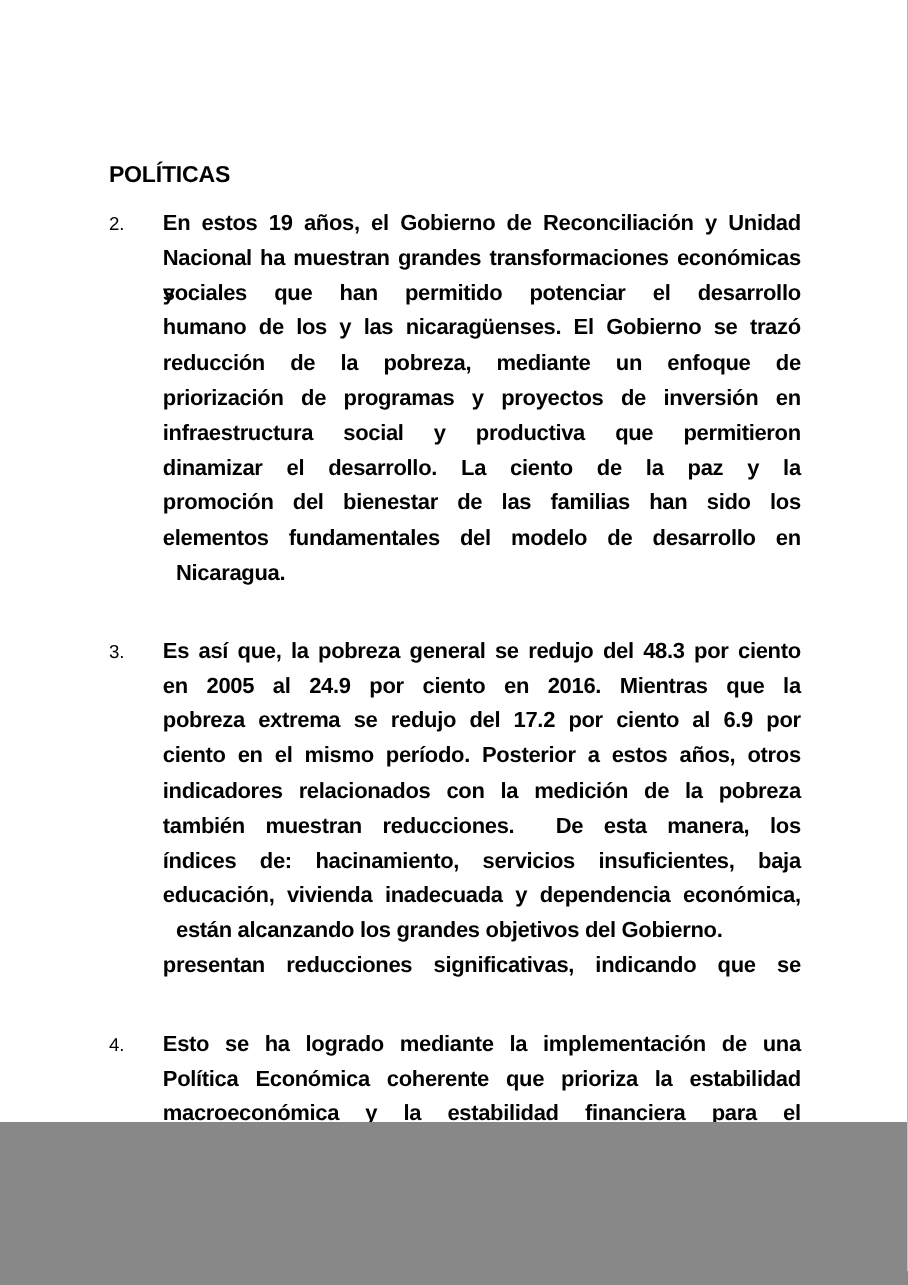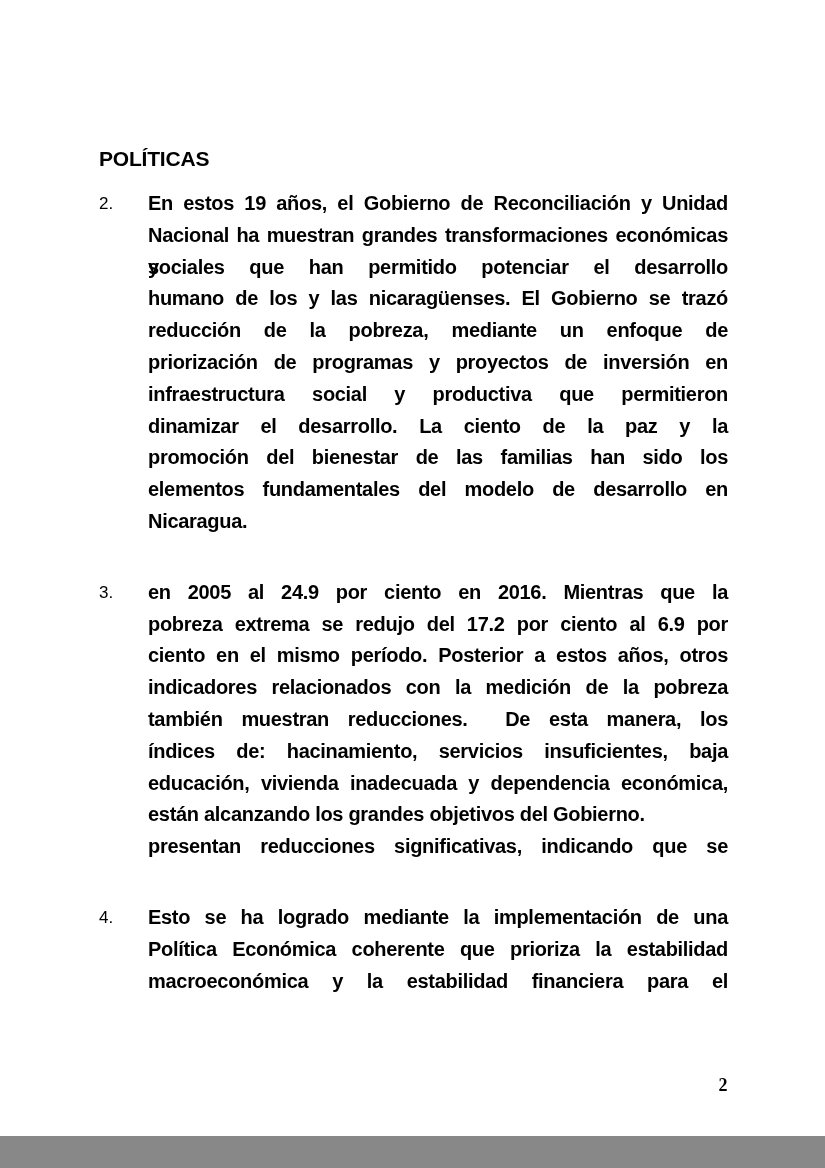--- a/index.html
+++ b/index.html
@@ -1,19 +1,19 @@
 <!DOCTYPE html>
 <html><head>
 <meta charset="utf-8">
 <style>
   html, body { margin: 0; padding: 0; background: #888; }
   .page {
     position: relative;
     width: 825px;
-    height: 1136px;
+    height: 1020px;
     margin: 0 auto;
     background: #ffffff;
     color: #000000;
     font-family: "Liberation Sans", sans-serif;
     box-sizing: border-box;
     padding: 147px 97px 0 99px;
     overflow: hidden;
   }
   .heading {
     font-size: 21px;
@@ -44,20 +44,21 @@
   }
   .line {
     height: 31.8px;
     line-height: 31.8px;
     text-align: justify;
     text-align-last: justify;
     overflow: visible;
   }
   .line.last {
     text-align-last: left;
+    margin-left: 12px;
   }
   .page-number {
     position: absolute;
     left: 707px;
     top: 1074px;
     width: 32px;
     text-align: center;
     font-family: "Liberation Serif", serif;
     font-size: 18px;
     font-weight: 700;
@@ -84,20 +85,21 @@
       <div class="line">dinamizar el desarrollo. La ciento de la paz y la</div>
       <div class="line">promoción del bienestar de las familias han sido los</div>
       <div class="line">elementos fundamentales del modelo de desarrollo en</div>
       <div class="line last">Nicaragua.</div>
     </div>
   </section>
 
   <section class="para">
     <div class="num">3.</div>
     <div class="pbody">
+      <div class="line">Es así que, la pobreza general se redujo del 48.3 por ciento</div>
       <div class="line">en 2005 al 24.9 por ciento en 2016. Mientras que la</div>
       <div class="line">pobreza extrema se redujo del 17.2 por ciento al 6.9 por</div>
       <div class="line">ciento en el mismo período. Posterior a estos años, otros</div>
       <div class="line">indicadores relacionados con la medición de la pobreza</div>
       <div class="line">también muestran reducciones.&nbsp; De esta manera, los</div>
       <div class="line">índices de: hacinamiento, servicios insuficientes, baja</div>
       <div class="line">educación, vivienda inadecuada y dependencia económica,</div>
       <div class="line last">están alcanzando los grandes objetivos del Gobierno.</div>
       <div class="line">presentan reducciones significativas, indicando que se</div>
     </div>

